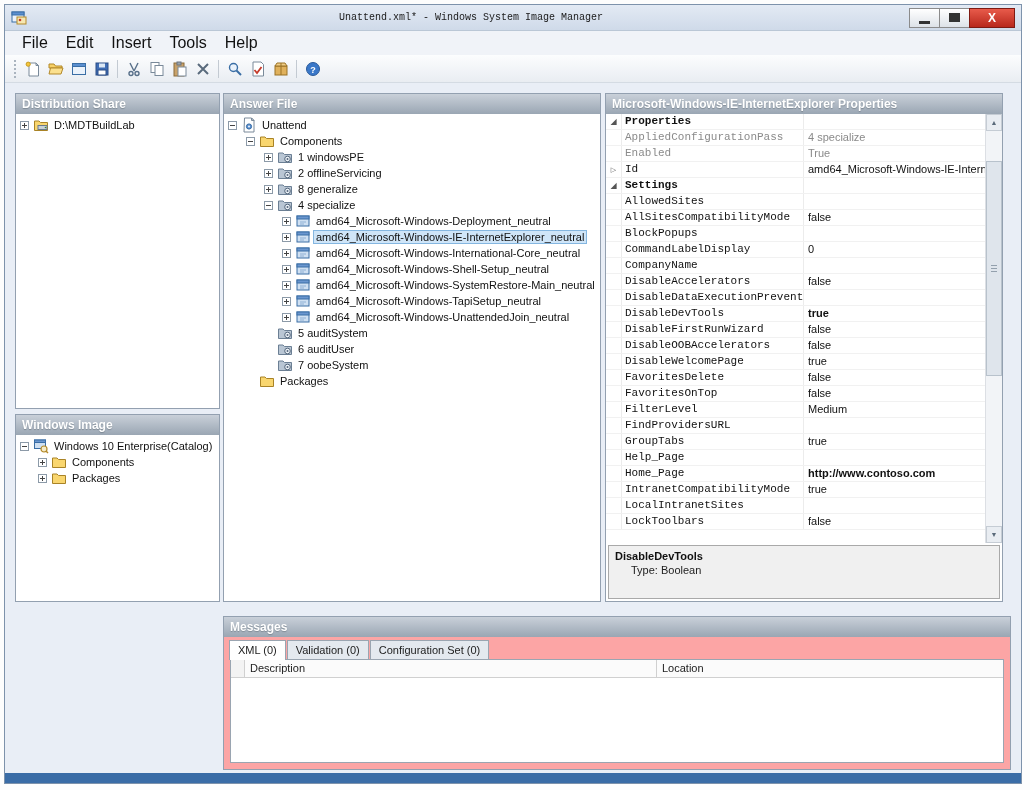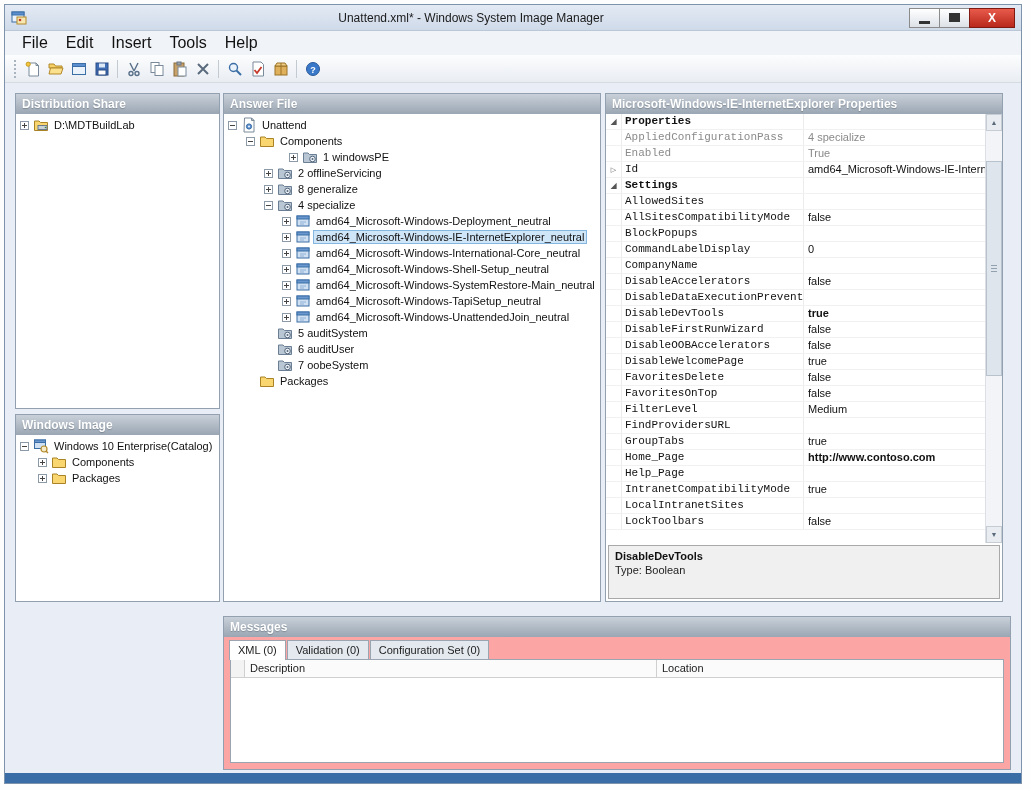--- a/index.html
+++ b/index.html
@@ -6,21 +6,21 @@
   html,body { width:1030px; height:790px; overflow:hidden; background:#fdfdfd; }
 
   .window { position:absolute; left:4px; top:4px; width:1018px; height:780px;
             border:1px solid #7d92ab; background:#f0f3f8; }
 
   
   .titlebar { height:26px; background:linear-gradient(#e3eaf4,#cfdae9); display:flex; align-items:center;
               border-bottom:1px solid #bac7d6; }
   .app-icon { width:16px; height:16px; margin:0 6px; flex:0 0 16px; }
   .app-icon svg { width:16px; height:16px; display:block; }
-  .title { flex:1; text-align:center; font-size:12px; color:#1a1a1a; }
+  .title { flex:1; text-align:center; font-size:10px; color:#1a1a1a;font-family:Liberation Mono, monospace; }
   .win-controls { display:flex; margin-right:6px; }
   .wbtn { height:20px; border:1px solid #8b8b8b; background:linear-gradient(#ffffff,#dde2e8);
           display:flex; align-items:center; justify-content:center; margin-left:0; }
   .wbtn.min { width:30px; border-right:none; }
   .wbtn.max { width:30px; border-right:none; }
   .wbtn.close { width:46px; background:linear-gradient(#e85b4b,#b8281c); color:#fff; font-weight:bold;
                 font-size:12px; border:1px solid #7e1a12; }
   .glyph-min { width:11px; height:3px; background:#333; margin-top:9px; }
   .glyph-max { width:11px; height:9px; background:#333; }
 
@@ -90,21 +90,21 @@
   .sbtn.up { position:absolute; top:0; left:0; right:0; }
   .strack { position:absolute; top:17px; bottom:17px; left:0; right:0; }
   .sthumb { position:absolute; top:30px; height:215px; left:0; right:0;
             background:#dfe5ec; border:1px solid #b8c2cc; }
   .grip-lines { position:absolute; top:50%; left:4px; right:4px; height:7px; margin-top:-4px;
                 background-image:repeating-linear-gradient(to bottom,#93a0ad 0 1px,transparent 1px 3px); }
 
   .pdesc { flex:0 0 54px; margin:2px; background:#f0f0f0; border:1px solid #a9a9a9;
            padding:4px 6px; font-size:11px; }
   .pdesc-name { font-weight:bold; color:#111; }
-  .pdesc-type { margin-top:2px; color:#222; }
+  .pdesc-type { margin-top:2px; color:#222;margin-left:16px; }
 
   
   .tabstrip { flex:0 0 22px; display:flex; align-items:flex-end; padding:3px 0 0 5px; }
   .tab { height:19px; line-height:18px; padding:0 8px; font-size:11px; border:1px solid #9aa5b1;
          border-bottom:none; background:#e4e9ef; margin-right:1px; color:#222; position:relative; }
   .tab.active { background:#fff; height:20px; z-index:2; margin-bottom:-1px; }
   .msg-table { flex:1; margin:0 6px 6px 6px; border:1px solid #9aa5b1; background:#fff;
                display:flex; flex-direction:column; }
   .msg-head { display:flex; flex:0 0 17px; border-bottom:1px solid #d0d0d0; background:#fbfbfb; font-size:11px; }
   .mh-rowhdr { flex:0 0 14px; border-right:1px solid #d0d0d0; background:#f3f3f3; }
@@ -327,21 +327,21 @@
           </div>
           <div class="tree-row" style="padding-left: 22px;">
             <span class="exp"></span>
             <span class="ticon">
               <svg viewBox="0 0 16 16">
                 <path d="M1.5 4h4.5l1.5 1.5h7v8H1.5z" fill="#f9d66f" stroke="#a98326"></path>
               </svg>
             </span>
             <span class="tlabel">Components</span>
           </div>
-          <div class="tree-row" style="padding-left: 40px; margin-left: 25px;">
+          <div class="tree-row" style="padding-left: 40px;">
             <span class="exp plus"></span>
             <span class="ticon">
               <svg viewBox="0 0 16 16">
                 <path d="M1.5 4h4.5l1.5 1.5h7v8H1.5z" fill="#b9c6d4" stroke="#6b7f94"></path>
                 <circle cx="10.5" cy="10" r="2.8" fill="#eef3f8" stroke="#54677c"></circle>
                 <circle cx="10.5" cy="10" r="1" fill="#54677c"></circle>
               </svg>
             </span>
             <span class="tlabel">1 windowsPE</span>
           </div>
@@ -602,29 +602,29 @@
             <div class="pg-row">
               <span class="pg-marker"></span>
               <span class="pg-name">FindProvidersURL</span>
               <span class="pg-value"></span>
             </div>
             <div class="pg-row">
               <span class="pg-marker"></span>
               <span class="pg-name">GroupTabs</span>
               <span class="pg-value">true</span>
             </div>
+            <div class="pg-row">
+              <span class="pg-marker"></span>
+              <span class="pg-name">Help_Page</span>
+              <span class="pg-value"></span>
+            </div>
             <div class="pg-row mod">
               <span class="pg-marker"></span>
               <span class="pg-name">Home_Page</span>
               <span class="pg-value">http://www.contoso.com</span>
-            </div>
-            <div class="pg-row">
-              <span class="pg-marker"></span>
-              <span class="pg-name">Help_Page</span>
-              <span class="pg-value"></span>
             </div>
             <div class="pg-row">
               <span class="pg-marker"></span>
               <span class="pg-name">IntranetCompatibilityMode</span>
               <span class="pg-value">true</span>
             </div>
             <div class="pg-row">
               <span class="pg-marker"></span>
               <span class="pg-name">LocalIntranetSites</span>
               <span class="pg-value"></span>

